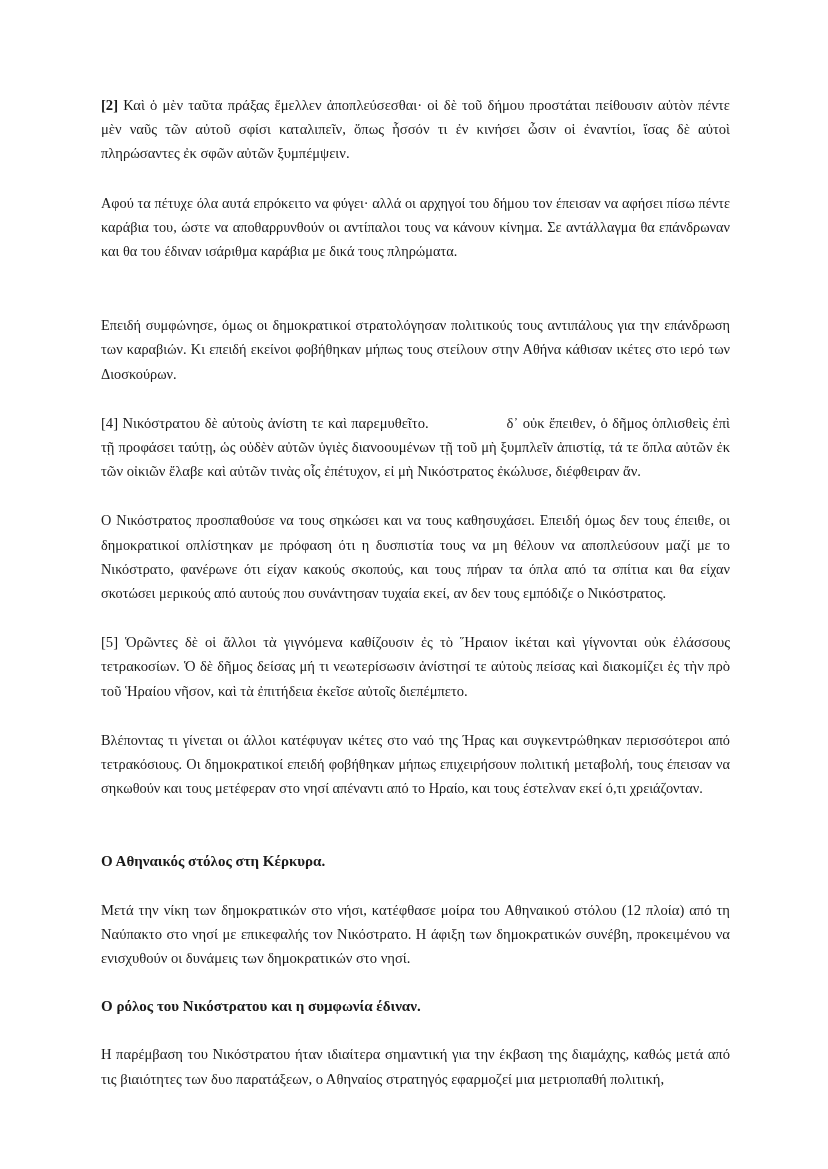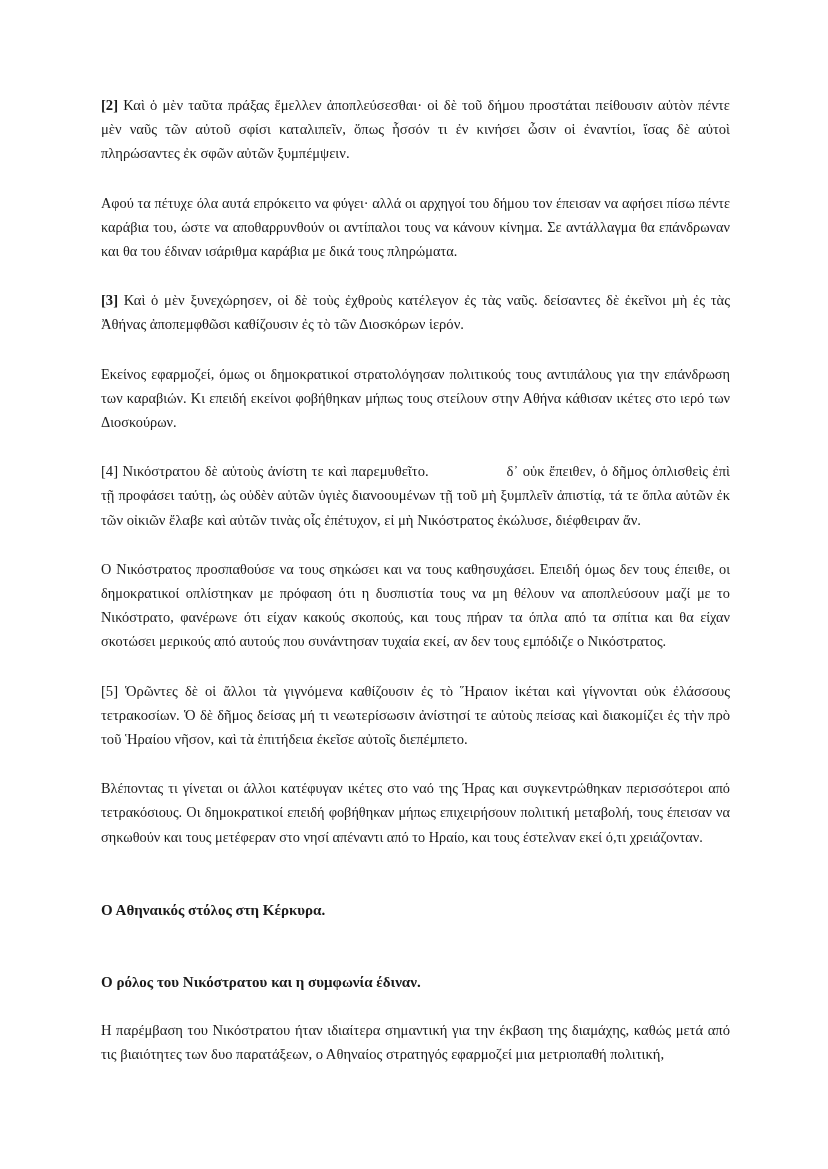--- a/index.html
+++ b/index.html
@@ -74,25 +74,24 @@
   <div class="content">
 
     <p class="src"><span class="num">[2]</span> <span>Καὶ ὁ μὲν ταῦτα πράξας ἔμελλεν ἀποπλεύσεσθαι· οἱ δὲ τοῦ δήμου προστάται πείθουσιν αὐτὸν πέντε μὲν ναῦς τῶν αὐτοῦ σφίσι καταλιπεῖν, ὅπως ἧσσόν τι ἐν κινήσει ὦσιν οἱ ἐναντίοι, ἴσας δὲ αὐτοὶ πληρώσαντες ἐκ σφῶν αὐτῶν ξυμπέμψειν.</span></p>
 
     <div class="spacer-lg"></div>
 
     <p class="trans">Αφού τα πέτυχε όλα αυτά επρόκειτο να φύγει· αλλά οι αρχηγοί του δήμου τον έπεισαν να αφήσει πίσω πέντε καράβια του, ώστε να αποθαρρυνθούν οι αντίπαλοι τους να κάνουν κίνημα. Σε αντάλλαγμα θα επάνδρωναν και θα του έδιναν ισάριθμα καράβια με δικά τους πληρώματα.</p>
 
     <div class="spacer-lg"></div>
 
-    <p class="src"><span class="num">[3]</span> <span>Καὶ ὁ μὲν ξυνεχώρησεν, οἱ δὲ τοὺς ἐχθροὺς κατέλεγον ἐς τὰς ναῦς. δείσαντες δὲ ἐκεῖνοι μὴ ἐς τὰς Ἀθήνας ἀποπεμφθῶσι καθίζουσιν ἐς τὸ τῶν Διοσκόρων ἱερόν.</span></p>
 
     <div class="spacer-lg"></div>
 
-    <p class="trans">Εκείνος εφαρμοζεί, όμως οι δημοκρατικοί στρατολόγησαν πολιτικούς τους αντιπάλους για την επάνδρωση των καραβιών. Κι επειδή εκείνοι φοβήθηκαν μήπως τους στείλουν στην Αθήνα κάθισαν ικέτες στο ιερό των Διοσκούρων.</p>
+    <p class="trans">Επειδή συμφώνησε, όμως οι δημοκρατικοί στρατολόγησαν πολιτικούς τους αντιπάλους για την επάνδρωση των καραβιών. Κι επειδή εκείνοι φοβήθηκαν μήπως τους στείλουν στην Αθήνα κάθισαν ικέτες στο ιερό των Διοσκούρων.</p>
 
     <div class="spacer-lg"></div>
 
     <p class="src gap-para"><span>[4]</span> <span>Νικόστρατου δὲ αὐτοὺς ἀνίστη τε καὶ παρεμυθεῖτο.</span><span class="gap"></span><span>δ᾽ οὐκ ἔπειθεν, ὁ δῆμος ὁπλισθεὶς ἐπὶ τῇ προφάσει ταύτῃ, ὡς οὐδὲν αὐτῶν ὑγιὲς διανοουμένων τῇ τοῦ μὴ ξυμπλεῖν ἀπιστίᾳ, τά τε ὅπλα αὐτῶν ἐκ τῶν οἰκιῶν ἔλαβε καὶ αὐτῶν τινὰς οἷς ἐπέτυχον, εἰ μὴ Νικόστρατος ἐκώλυσε, διέφθειραν ἄν.</span></p>
 
     <div class="spacer-lg"></div>
 
     <p class="trans">Ο Νικόστρατος προσπαθούσε να τους σηκώσει και να τους καθησυχάσει. Επειδή όμως δεν τους έπειθε, οι δημοκρατικοί οπλίστηκαν με πρόφαση ότι η δυσπιστία τους να μη θέλουν να αποπλεύσουν μαζί με το Νικόστρατο, φανέρωνε ότι είχαν κακούς σκοπούς, και τους πήραν τα όπλα από τα σπίτια και θα είχαν σκοτώσει μερικούς από αυτούς που συνάντησαν τυχαία εκεί, αν δεν τους εμπόδιζε ο Νικόστρατος.</p>
 
     <div class="spacer-lg"></div>
@@ -105,20 +104,21 @@
 
     <div class="spacer-lg"></div>
 
 
     <div class="spacer-md"></div>
 
     <p class="sub-title">Ο Αθηναικός στόλος στη Κέρκυρα.</p>
 
     <div class="spacer-md"></div>
 
+    <p class="note">Μετά την νίκη των δημοκρατικών στο νήσι, κατέφθασε μοίρα του Αθηναικού στόλου (12 πλοία) από τη Ναύπακτο στο νησί με επικεφαλής τον Νικόστρατο. Η άφιξη των δημοκρατικών συνέβη, προκειμένου να ενισχυθούν οι δυνάμεις των δημοκρατικών στο νησί.</p>
 
     <div class="spacer-md"></div>
 
     <p class="sub-title">Ο ρόλος του Νικόστρατου και η συμφωνία έδιναν.</p>
 
     <div class="spacer-md"></div>
 
     <p class="note">Η παρέμβαση του Νικόστρατου ήταν ιδιαίτερα σημαντική για την έκβαση της διαμάχης, καθώς μετά από τις βιαιότητες των δυο παρατάξεων, ο Αθηναίος στρατηγός εφαρμοζεί μια μετριοπαθή πολιτική,</p>
 
   </div>

